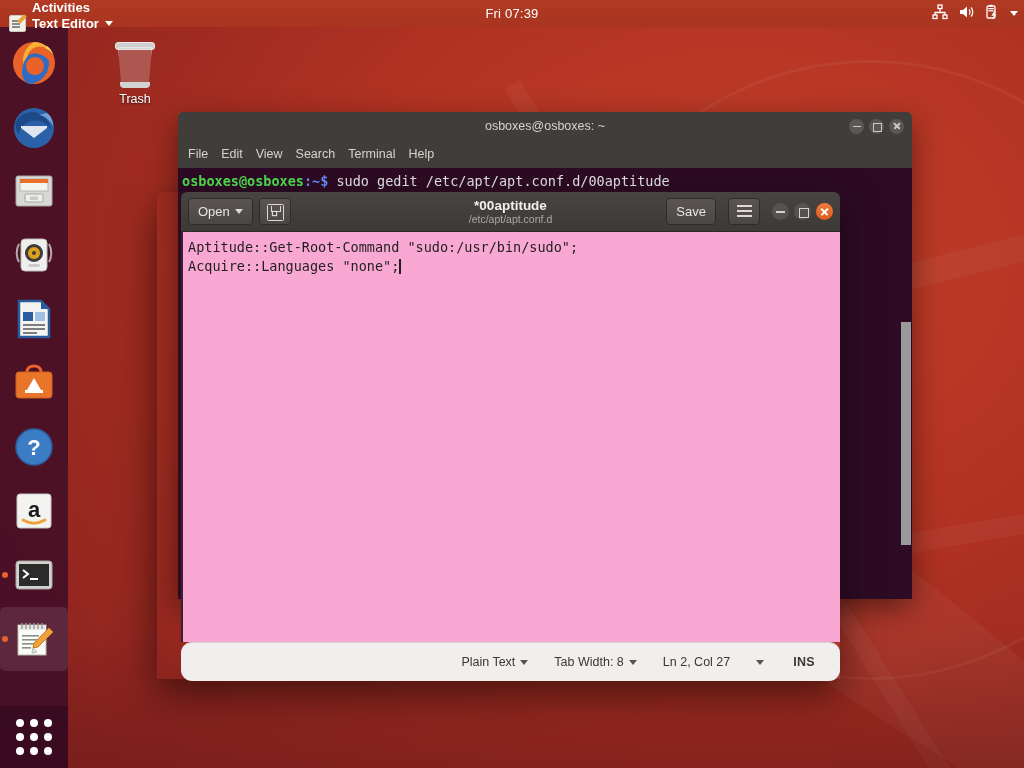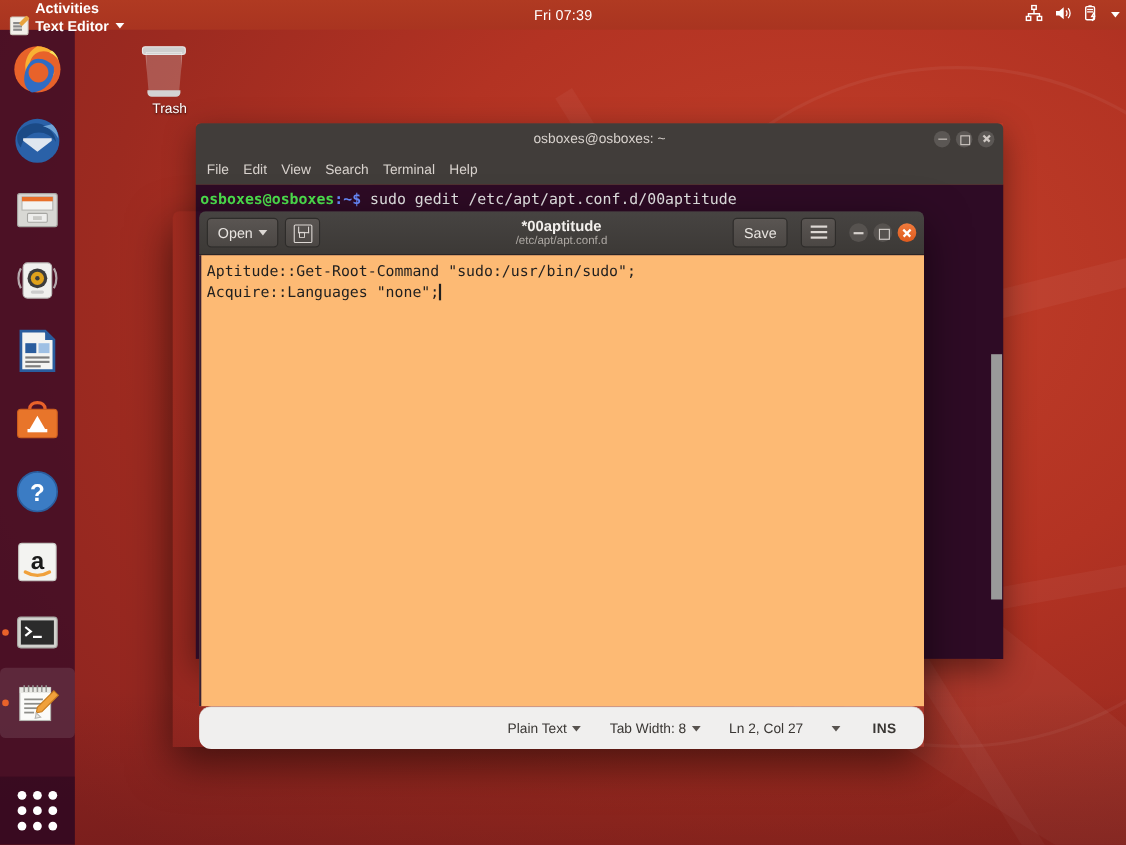--- a/index.html
+++ b/index.html
@@ -101,21 +101,21 @@
     position: absolute; left: 0; bottom: 0; width: 68px; height: 62px;
     display: flex; align-items: center; justify-content: center;
     background: rgba(45, 8, 30, 0.55);
   }
   .dot9 { display: grid; grid-template-columns: repeat(3, 8px); gap: 6px; }
   .dot9 i { width: 8px; height: 8px; background: #fff; border-radius: 50%; display: block; }
 
   
   #trash {
     position: absolute; left: 100px; top: 38px; width: 70px;
-    display: flex; flex-direction: column; align-items: flex-end; gap: 4px;
+    display: flex; flex-direction: column; align-items: center; gap: 4px;
     z-index: 10;
   }
   .trash-can {
     width: 42px; height: 50px; position: relative;
   }
   .tc-body {
     position: absolute; left: 4px; top: 9px; width: 34px; height: 40px;
     background: rgba(225,225,225,0.25);
     border: 1px solid rgba(255,255,255,0.45);
     border-radius: 2px 2px 5px 5px;
@@ -229,21 +229,21 @@
   .gwbtn i { position: absolute; inset: 0; display: block; }
   .gwbtn.min i::before { content: ""; position: absolute; left: 4px; top: 8px; width: 9px; height: 1.6px; background: #d6d1cd; }
   .gwbtn.max i::before { content: ""; position: absolute; left: 4.5px; top: 4.5px; width: 8px; height: 8px; border: 1.6px solid #d6d1cd; }
   .gwbtn.close i::before, .gwbtn.close i::after {
     content: ""; position: absolute; left: 4px; top: 7.7px; width: 9px; height: 1.6px; background: #fff;
   }
   .gwbtn.close i::before { transform: rotate(45deg); }
   .gwbtn.close i::after { transform: rotate(-45deg); }
 
   .g-editor {
-    height: 410px; background: #fdba74; position: relative; overflow: hidden;
+    height: 410px; background: #f9a8d4; position: relative; overflow: hidden;
     border-left: 2px solid #3a2030;
   }
   .g-code {
     font-family: "DejaVu Sans Mono", monospace; font-size: 13.5px;
     line-height: 19px; color: #1f1f1f; padding: 6px 0 0 5px; white-space: pre;
   }
   .caret {
     display: inline-block; width: 1.5px; height: 15px; background: #1f1f1f;
     vertical-align: -3px; margin-left: 0px;
   }

